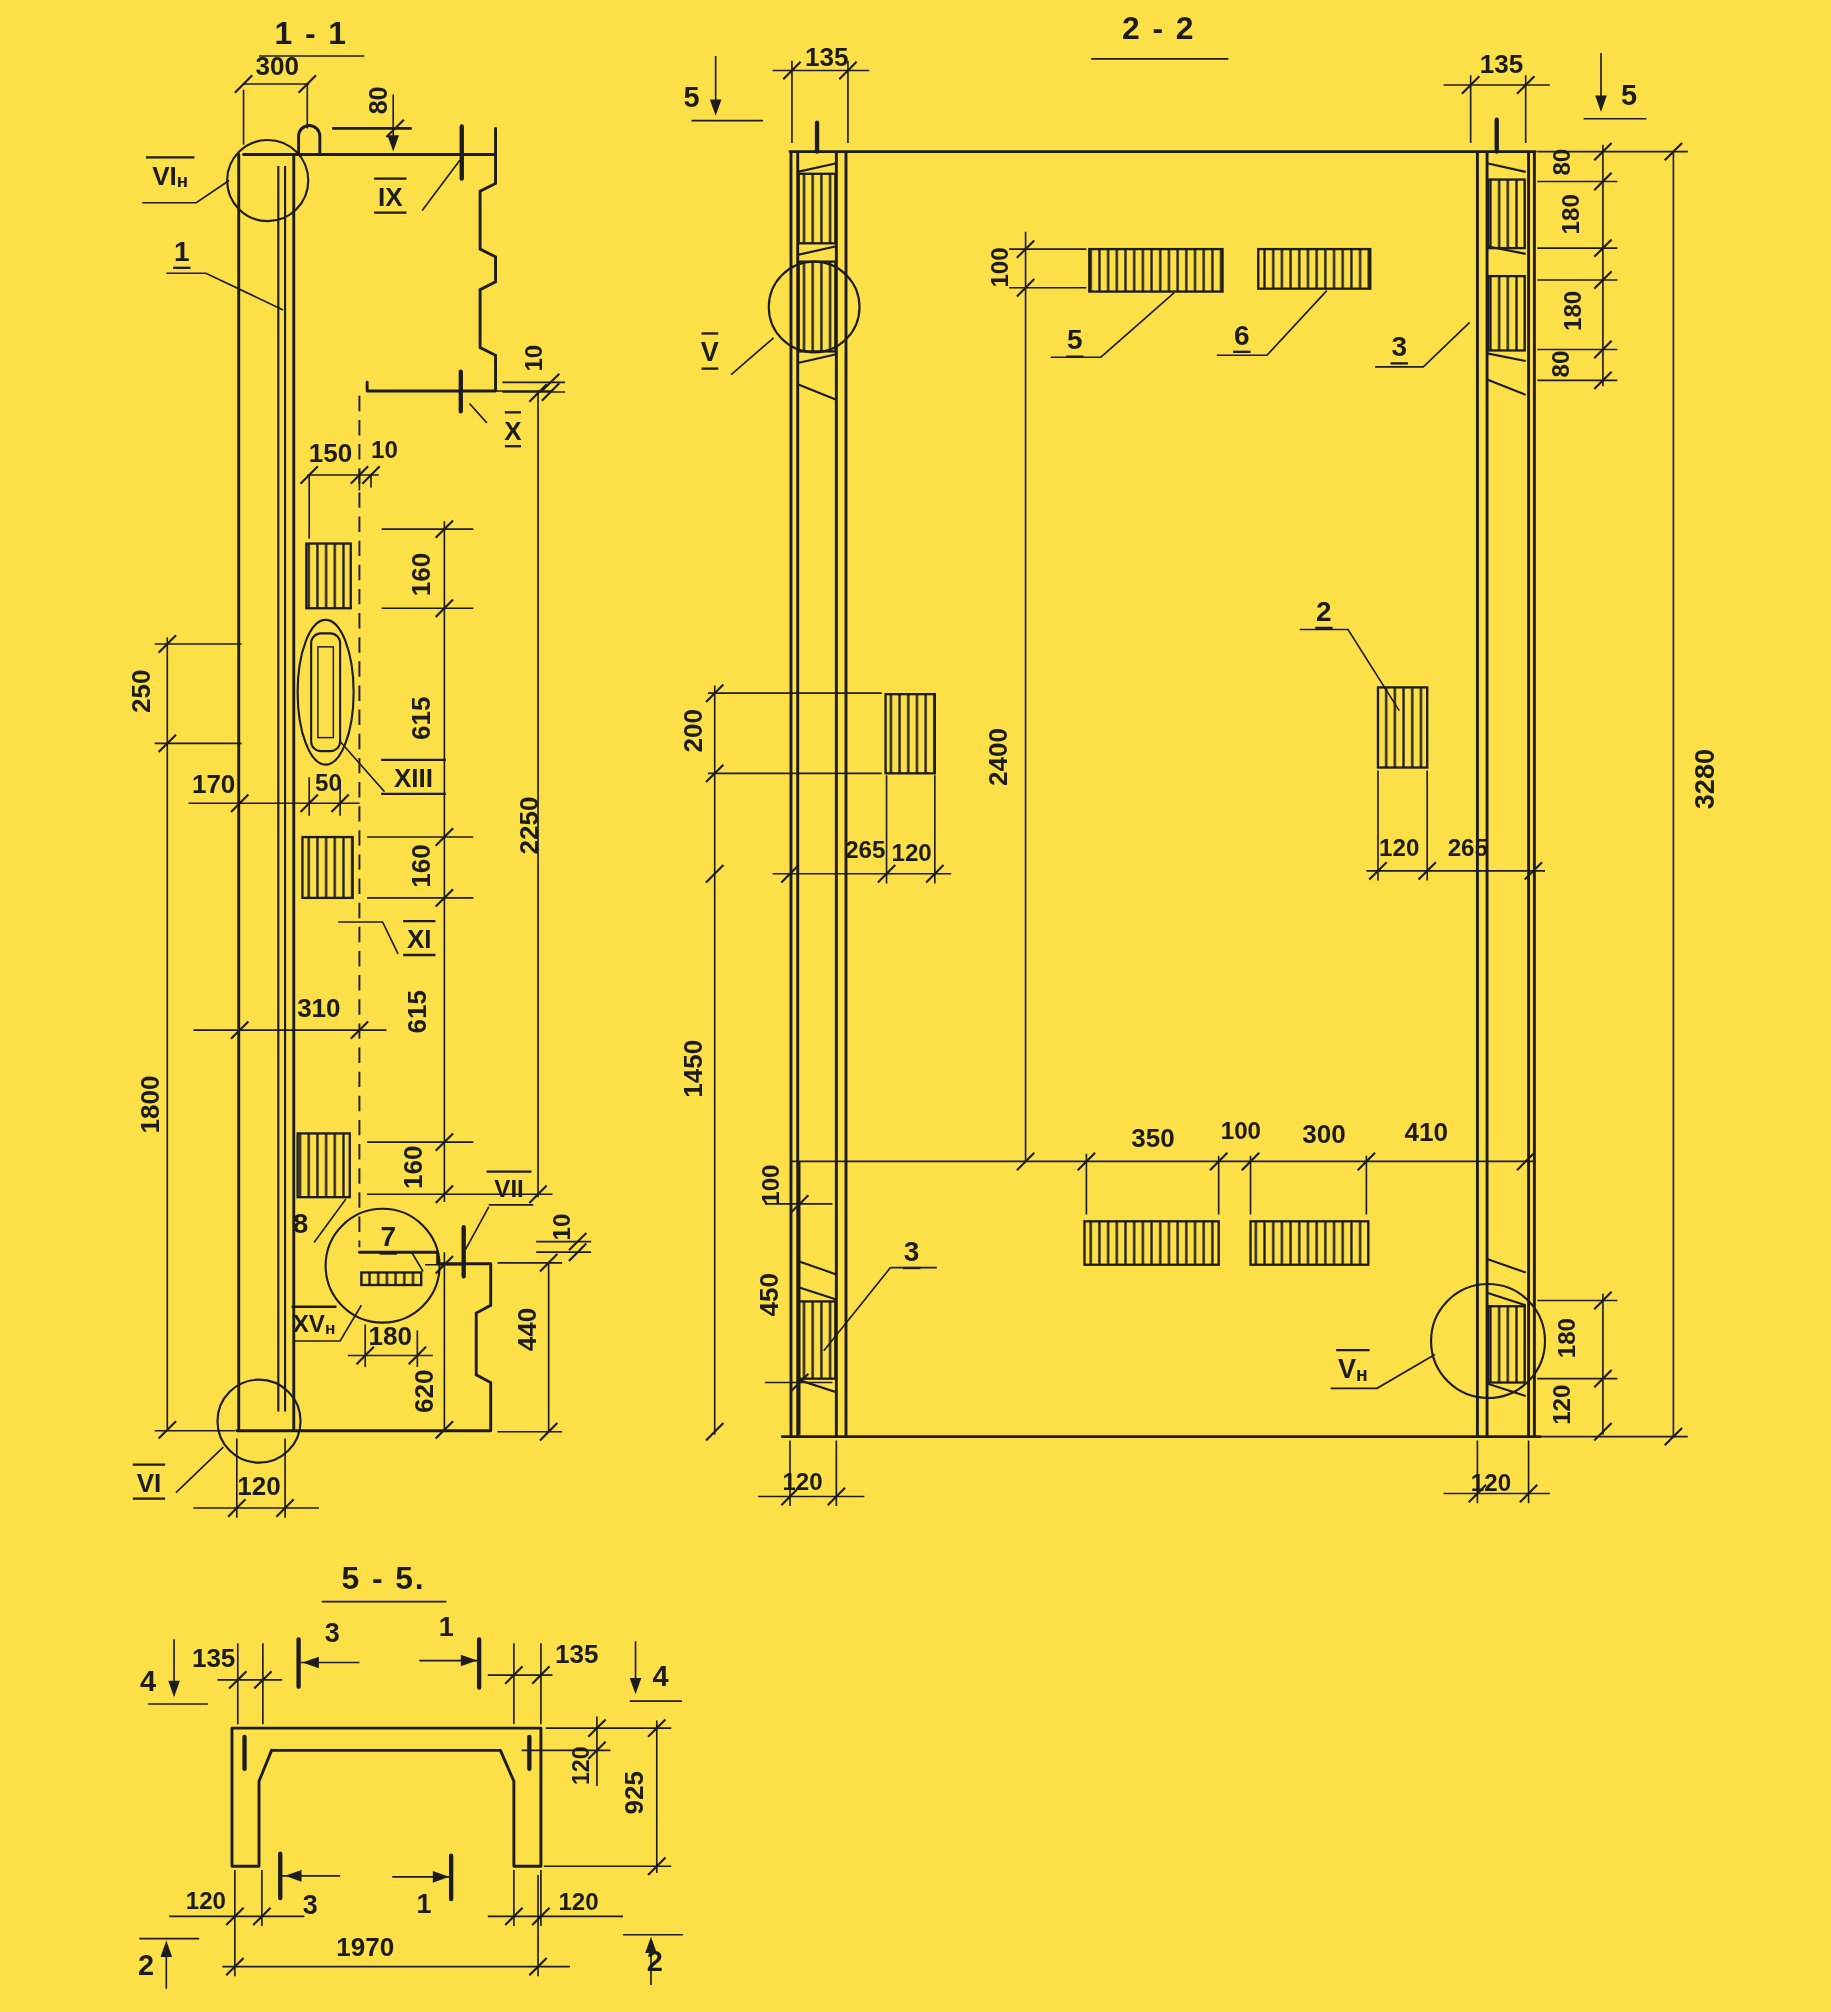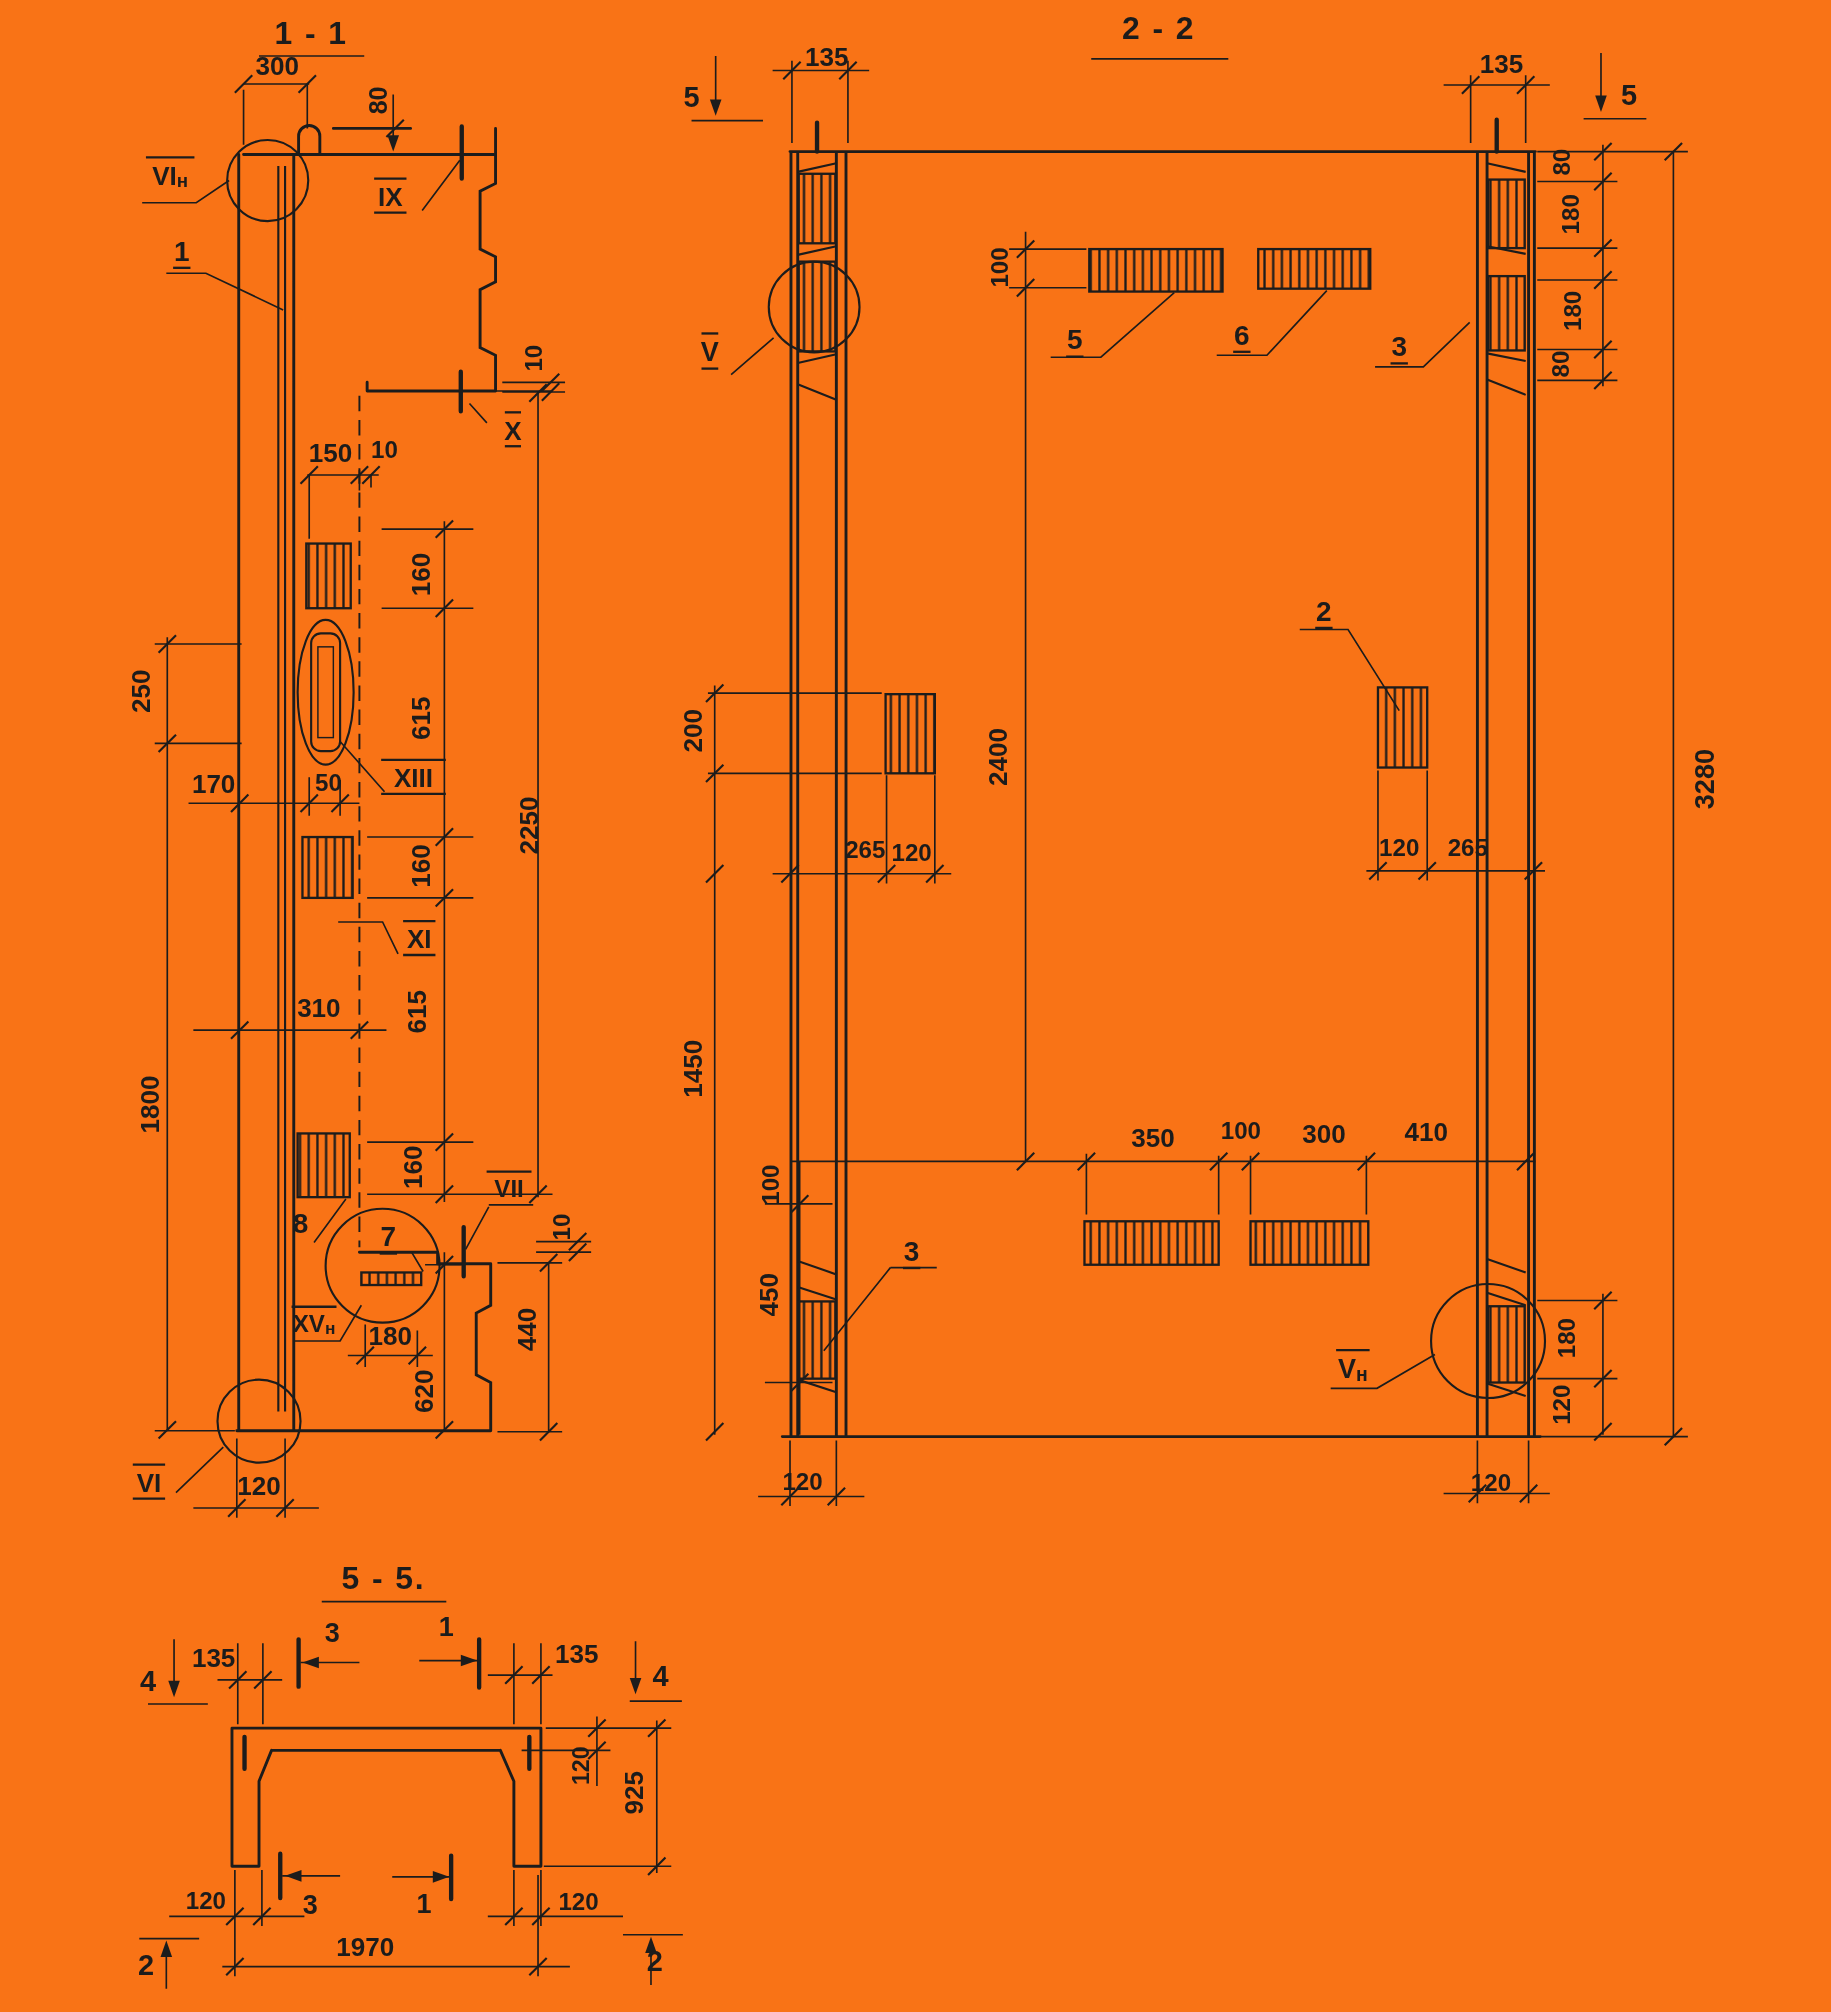--- a/index.html
+++ b/index.html
@@ -1,16 +1,16 @@
 <!DOCTYPE html>
 <html><head>
 <meta charset="utf-8">
 <style>
   html,body{margin:0;padding:0;background:#fff;}
-  .page{width:1832px;height:2012px;background:#f97316;position:relative;overflow:hidden;}
+  .page{width:1832px;height:2012px;background:#fde047;position:relative;overflow:hidden;}
   svg text{font-family:"Liberation Sans",sans-serif;font-weight:bold;fill:#1c1c1c;}
   .ttl{font-size:33px;letter-spacing:2px;}
   .thick{stroke:#1c1c1c;stroke-width:3;fill:none;stroke-linecap:round;}
   .med{stroke:#1c1c1c;stroke-width:2.2;fill:none;}
   .thin{stroke:#1c1c1c;stroke-width:1.7;fill:none;}
   .dash{stroke:#1c1c1c;stroke-width:2;fill:none;stroke-dasharray:16 9;}
   .cut{stroke:#1c1c1c;stroke-width:4.5;fill:none;stroke-linecap:round;}
   .hatch{fill:url(#hv);stroke:#1c1c1c;stroke-width:2.4;}
   .tkg{stroke:#1c1c1c;stroke-width:2.2;}
   .ah{fill:#1c1c1c;stroke:none;}

